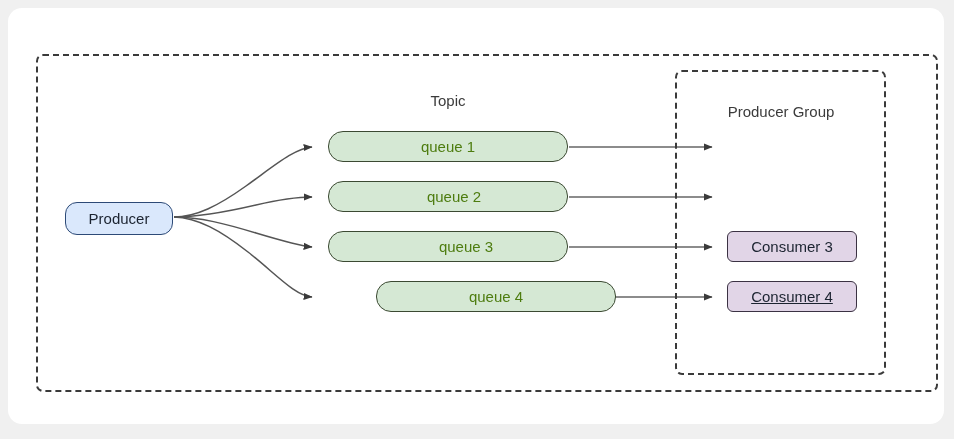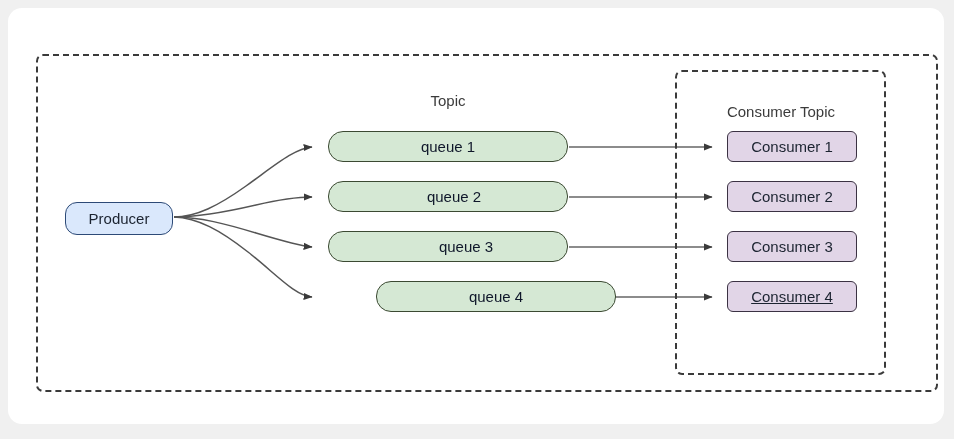--- a/index.html
+++ b/index.html
@@ -42,21 +42,21 @@
     white-space: nowrap;
   }
   .node-producer {
     background: #dae8fc;
     border: 1.6px solid #2d4a77;
     color: #1b2330;
   }
   .node-queue {
     background: #d5e8d4;
     border: 1.6px solid #3c4a33;
-    color: #0f172a;
+    color: #4d7c0f;
     border-radius: 15px;
   }
   .node-consumer {
     background: #e1d5e7;
     border: 1.6px solid #3b3243;
     color: #1b2330;
   }
   .node-consumer-idle {
     background: #f2f2f2;
     border: 1.6px solid #575757;
@@ -106,27 +106,25 @@
       <path d="M569,297 L712,297"></path>
     </g>
   </svg>
 
   <div class="group-box" style="left:36px; top:54px; width:902px; height:338px;"></div>
 
   <div class="group-box" style="left:675px; top:70px; width:211px; height:305px;"></div>
 
   <div class="grp-label" style="left:368px; top:93px; width:160px;">Topic</div>
 
-  <div class="grp-label" style="left:701px; top:104px; width:160px;">Consumer Topic</div>
+  <div class="grp-label" style="left:701px; top:104px; width:160px;">Producer Group</div>
 
   <div class="node node-producer" style="left:65px; top:202px; width:108px; height:33px;border-radius:12px;">Producer</div>
 
   <div class="node node-queue" style="left:328px; top:131px; width:240px; height:31px;">queue 1</div>
   <div class="node node-queue" style="left:328px; top:181px; width:240px; height:31px;padding-left:12px;">queue 2</div>
   <div class="node node-queue" style="left:328px; top:231px; width:240px; height:31px;padding-left:36px;">queue 3</div>
   <div class="node node-queue" style="left:336px; top:281px; width:240px; height:31px;margin-left:40px;">queue 4</div>
 
-  <div class="node node-consumer" style="left:727px; top:131px; width:130px; height:31px;">Consumer 1</div>
-  <div class="node node-consumer" style="left:727px; top:181px; width:130px; height:31px;">Consumer 2</div>
   <div class="node node-consumer" style="left:727px; top:231px; width:130px; height:31px;">Consumer 3</div>
   <div class="node node-consumer" style="left:727px; top:281px; width:130px; height:31px;text-decoration:underline;">Consumer 4</div>
 
 </div>
 
 </body></html>

